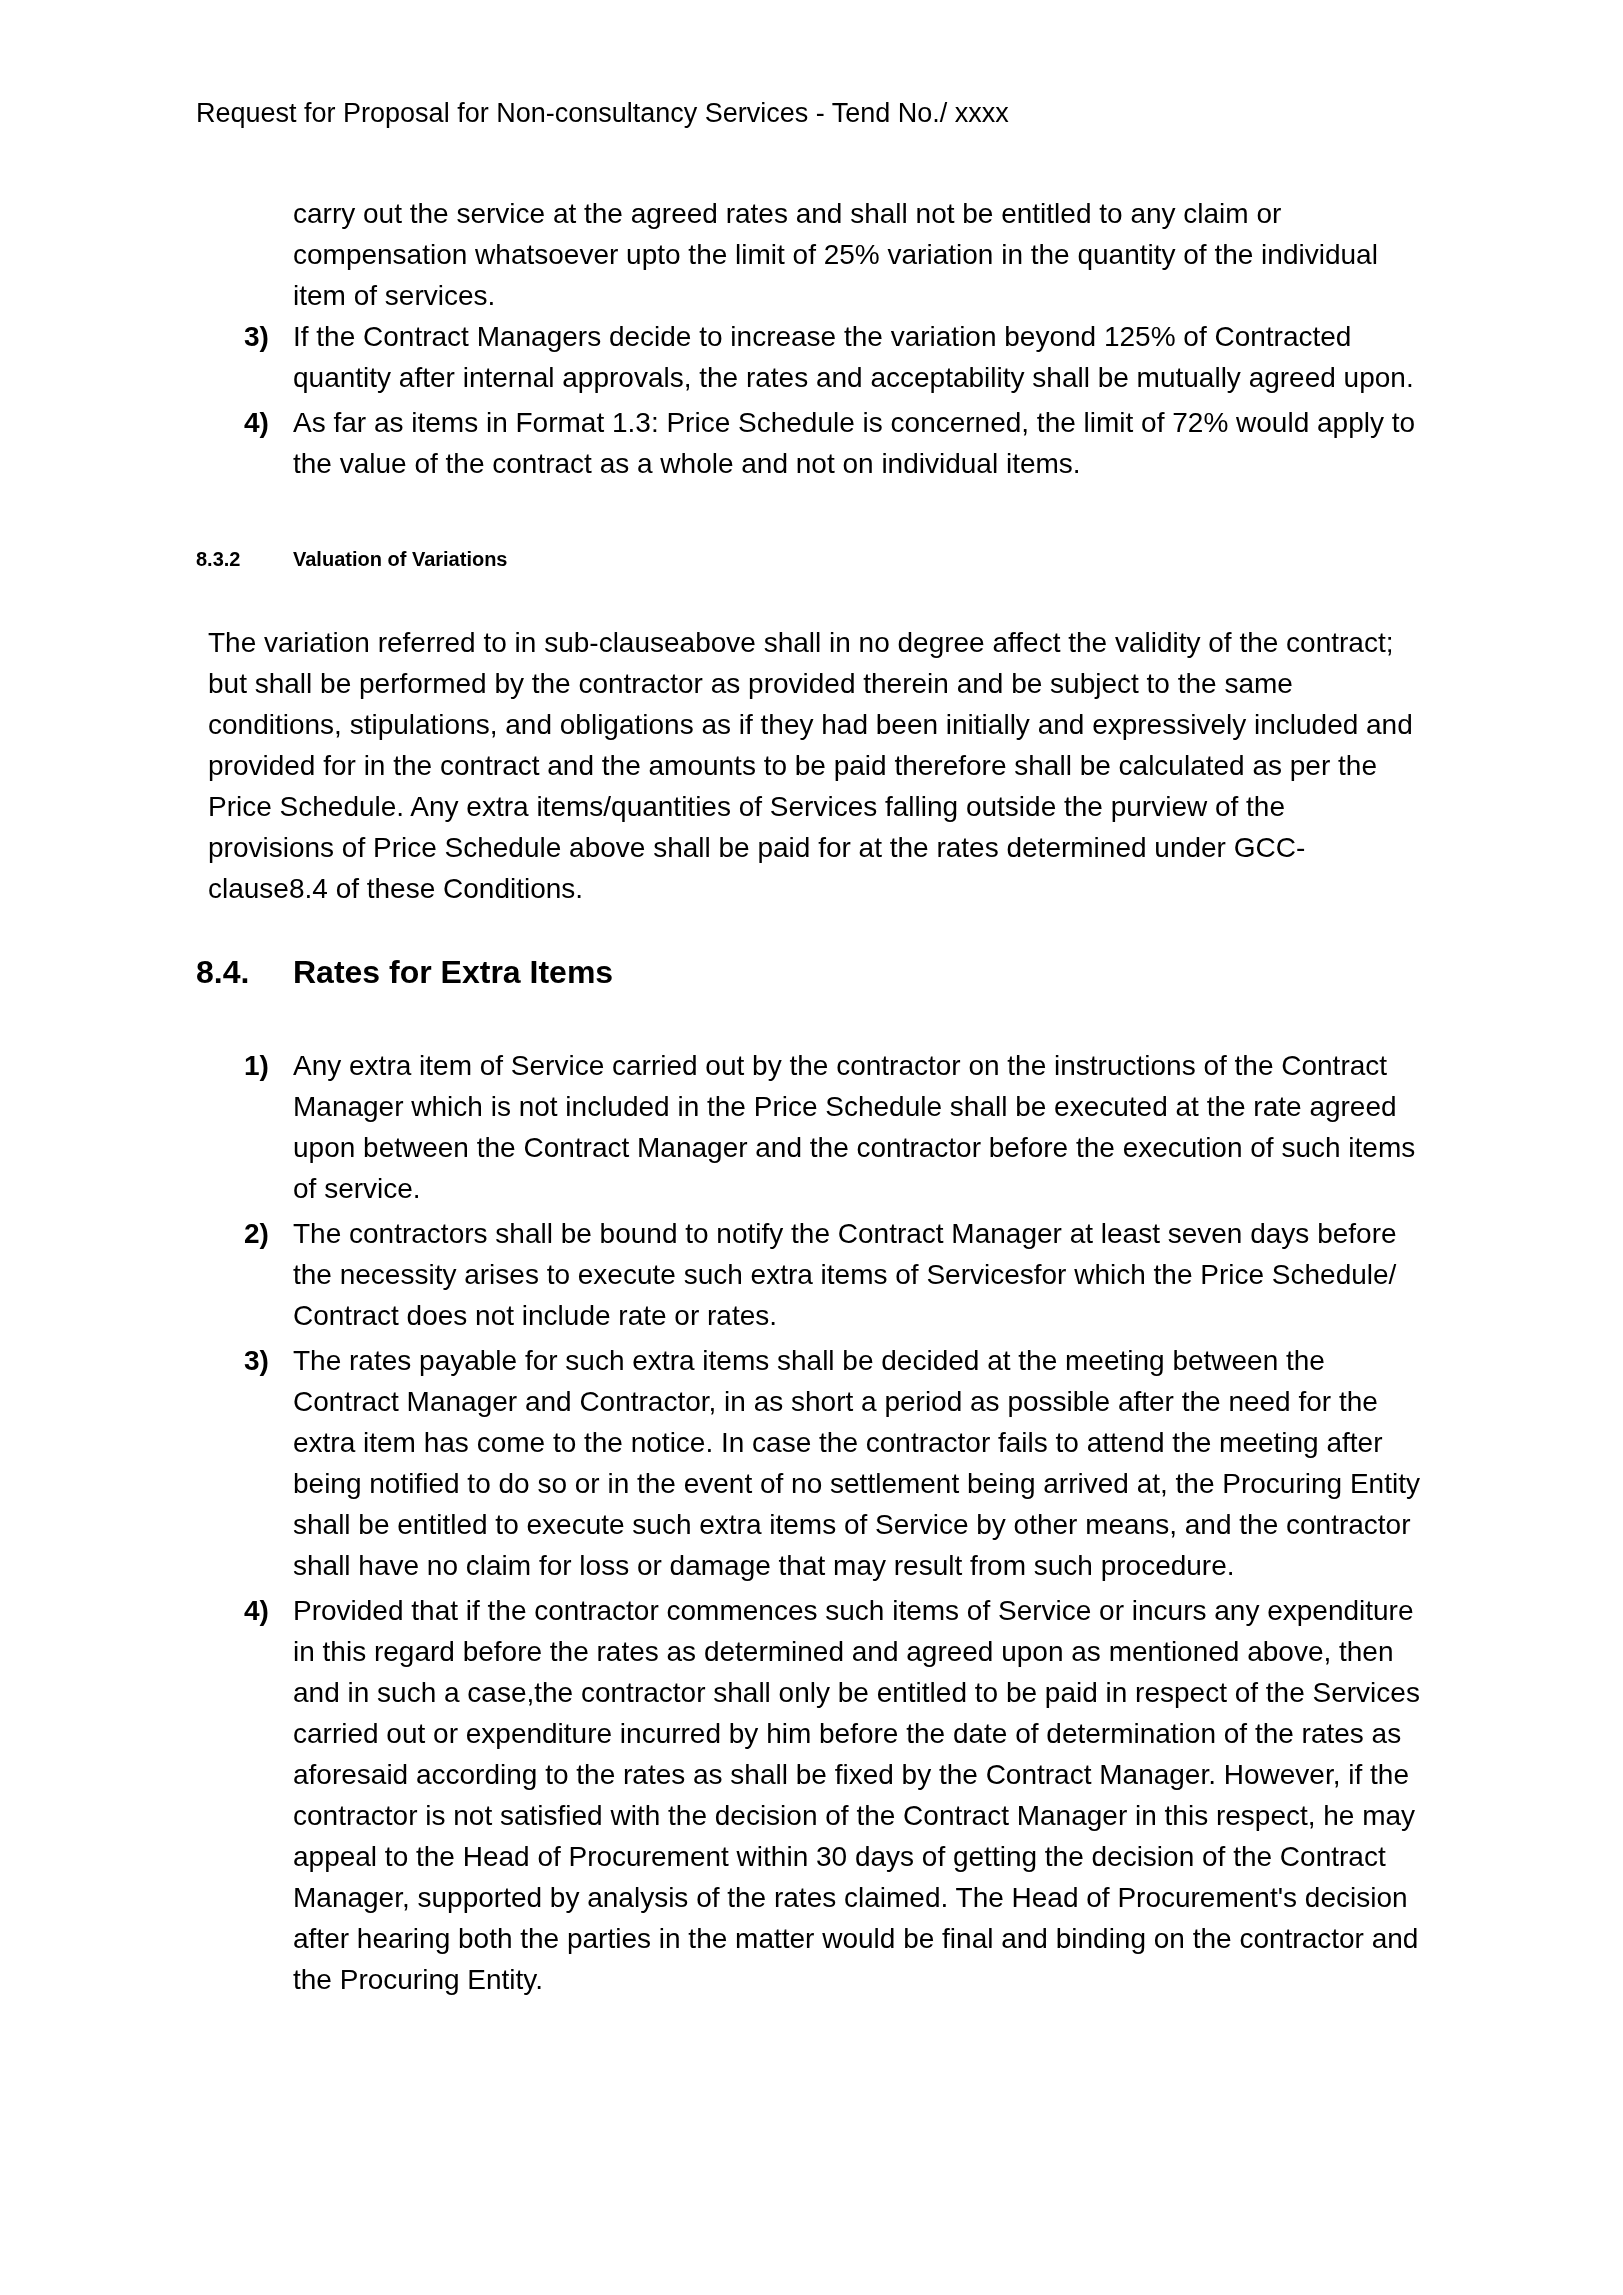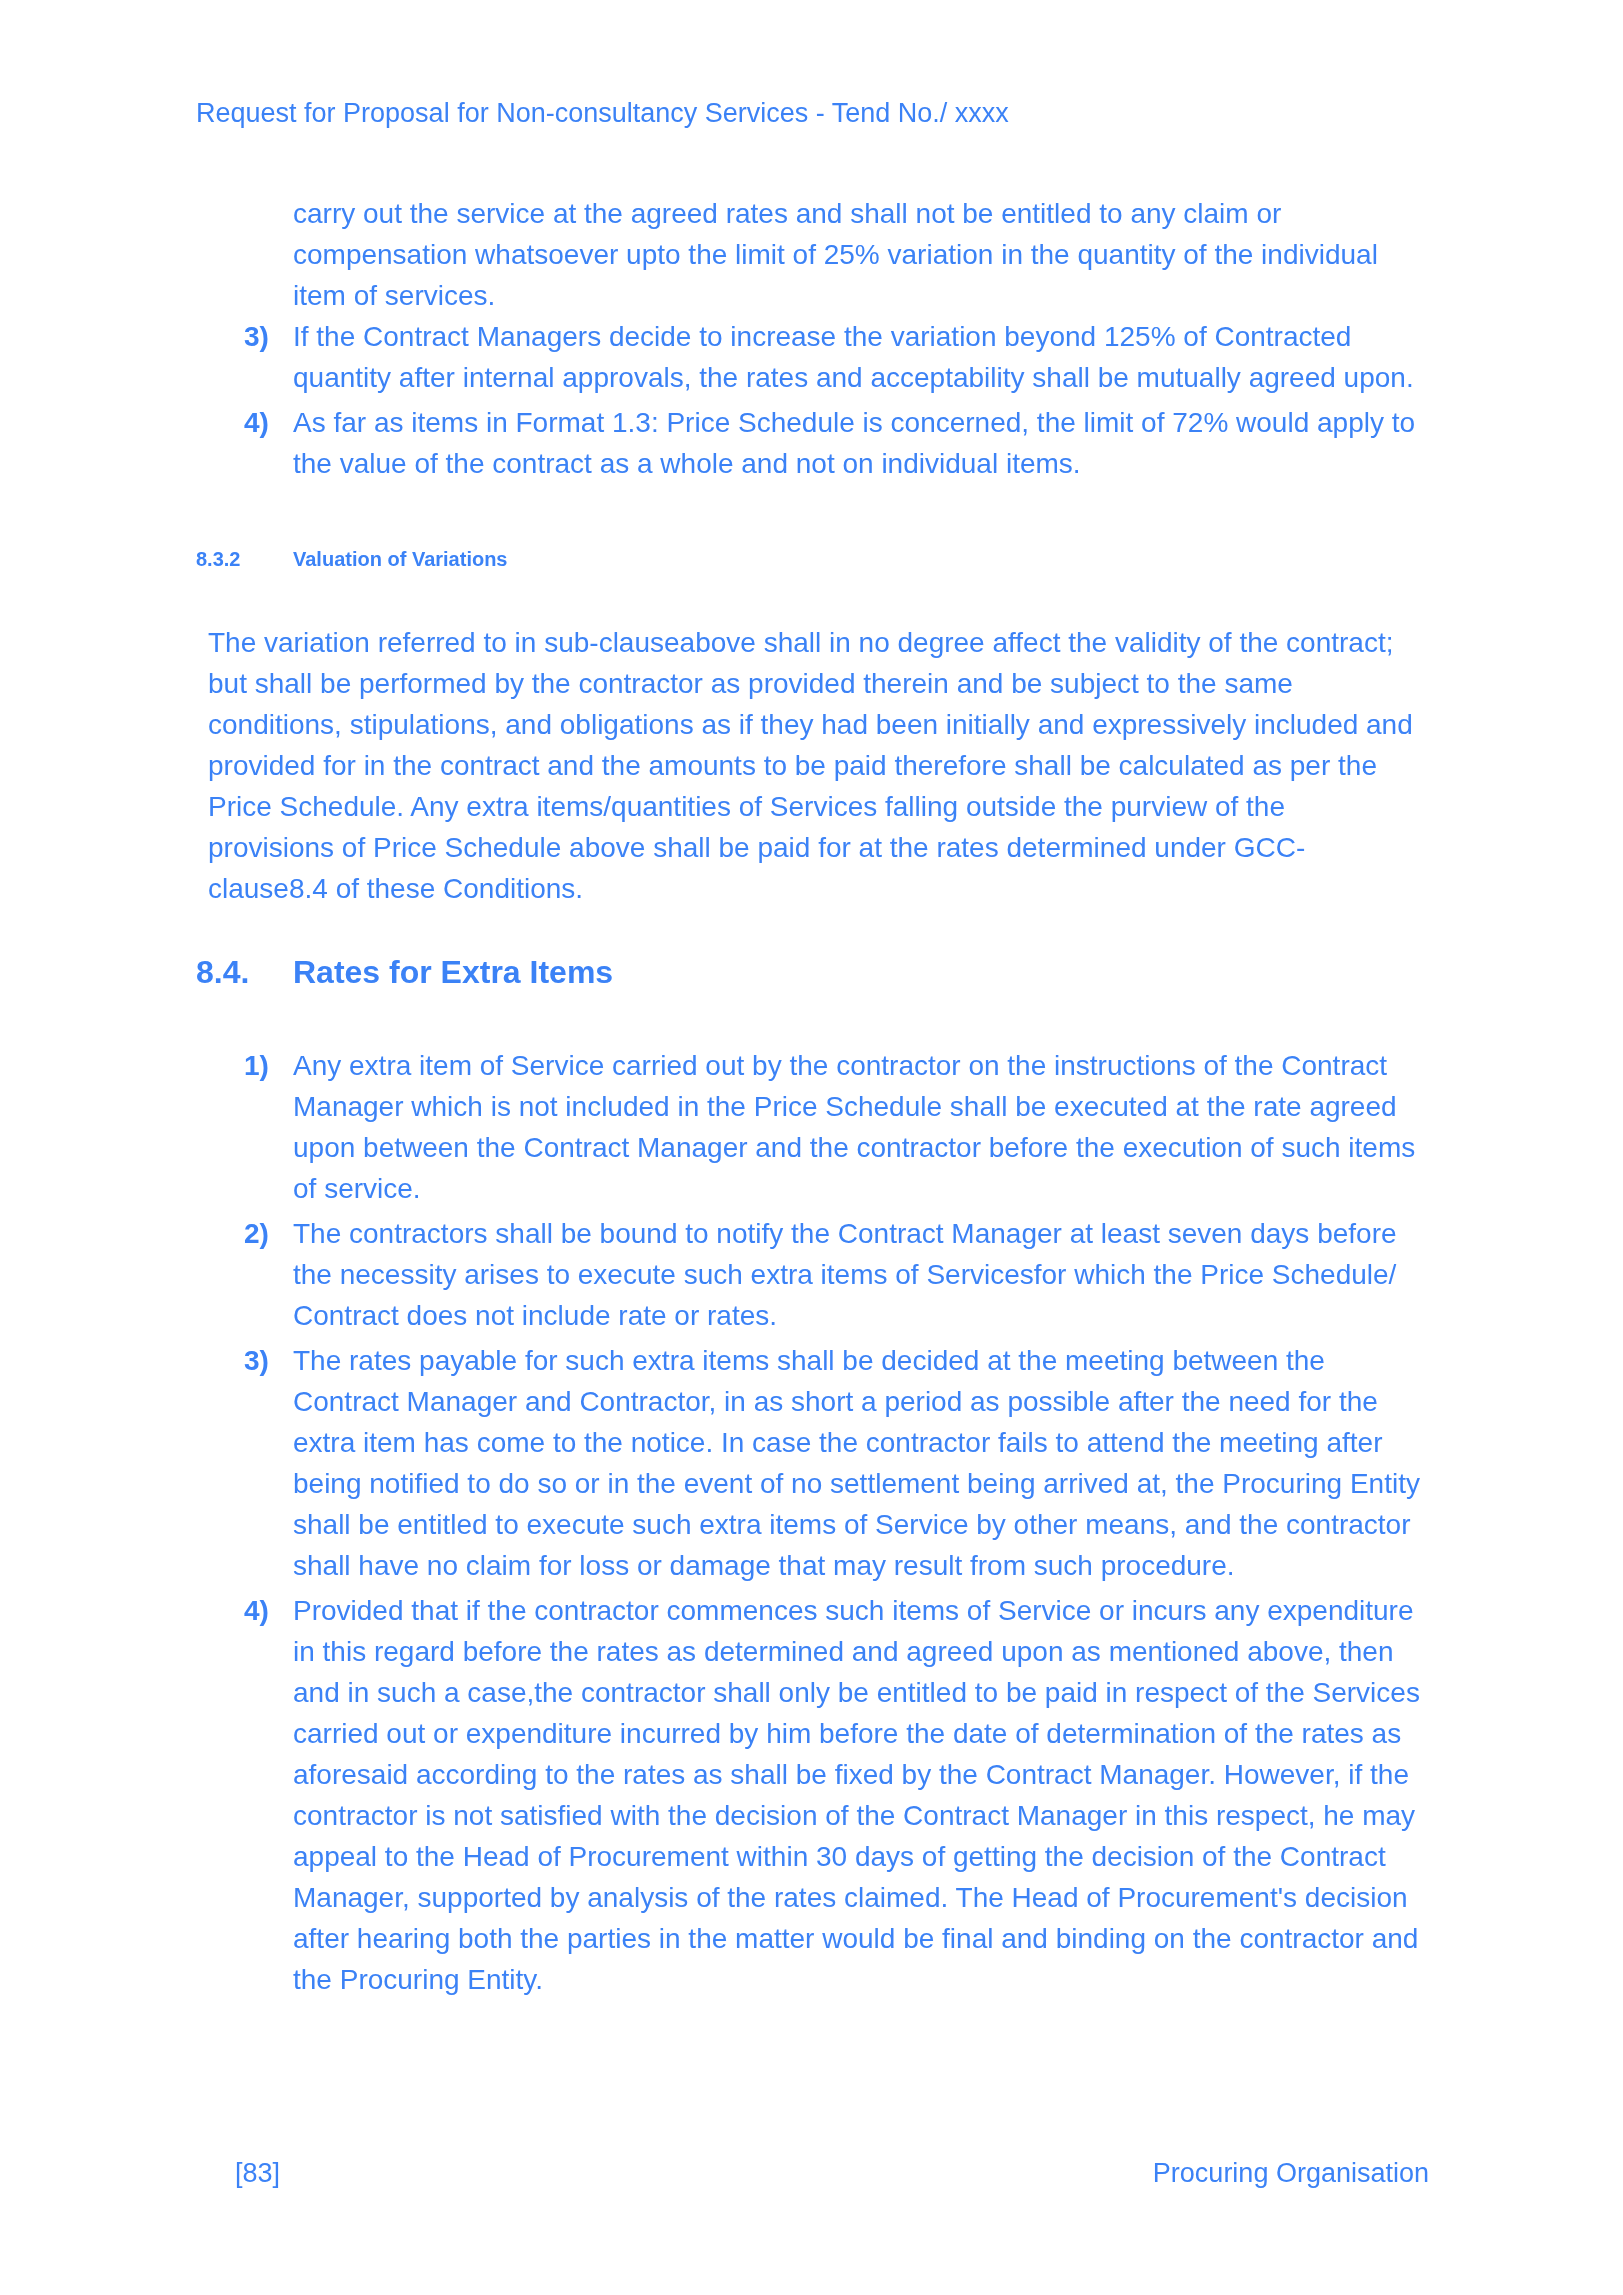--- a/index.html
+++ b/index.html
@@ -5,21 +5,21 @@
   html, body {
     margin: 0;
     padding: 0;
     background: #ffffff;
   }
   .page {
     position: relative;
     width: 1623px;
     height: 2295px;
     background: #ffffff;
-    color: #3b82f6;
+    color: #000000;
     font-family: "Liberation Sans", sans-serif;
     font-size: 28px;
     line-height: 41px;
     box-sizing: border-box;
     overflow: hidden;
   }
   .header {
     position: absolute;
     top: 93px;
     left: 196px;
@@ -133,19 +133,15 @@
         <span class="txt">The rates payable for such extra items shall be decided at the meeting between the Contract Manager and Contractor, in as short a period as possible after the need for the extra item has come to the notice. In case the contractor fails to attend the meeting after being notified to do so or in the event of no settlement being arrived at, the Procuring Entity shall be entitled to execute such extra items of Service by other means, and the contractor shall have no claim for loss or damage that may result from such procedure.</span>
       </div>
       <div class="list-item">
         <span class="num">4)</span>
         <span class="txt">Provided that if the contractor commences such items of Service or incurs any expenditure in this regard before the rates as determined and agreed upon as mentioned above, then and in such a case,the contractor shall only be entitled to be paid in respect of the Services carried out or expenditure incurred by him before the date of determination of the rates as aforesaid according to the rates as shall be fixed by the Contract Manager. However, if the contractor is not satisfied with the decision of the Contract Manager in this respect, he may appeal to the Head of Procurement within 30 days of getting the decision of the Contract Manager, supported by analysis of the rates claimed. The Head of Procurement's decision after hearing both the parties in the matter would be final and binding on the contractor and the Procuring Entity.</span>
       </div>
     </div>
 
   </div>
 
-  <div class="footer">
-    <span class="page-num">[83]</span>
-    <span class="footer-org">Procuring Organisation</span>
-  </div>
 
 </div>
 
 
 </body></html>

